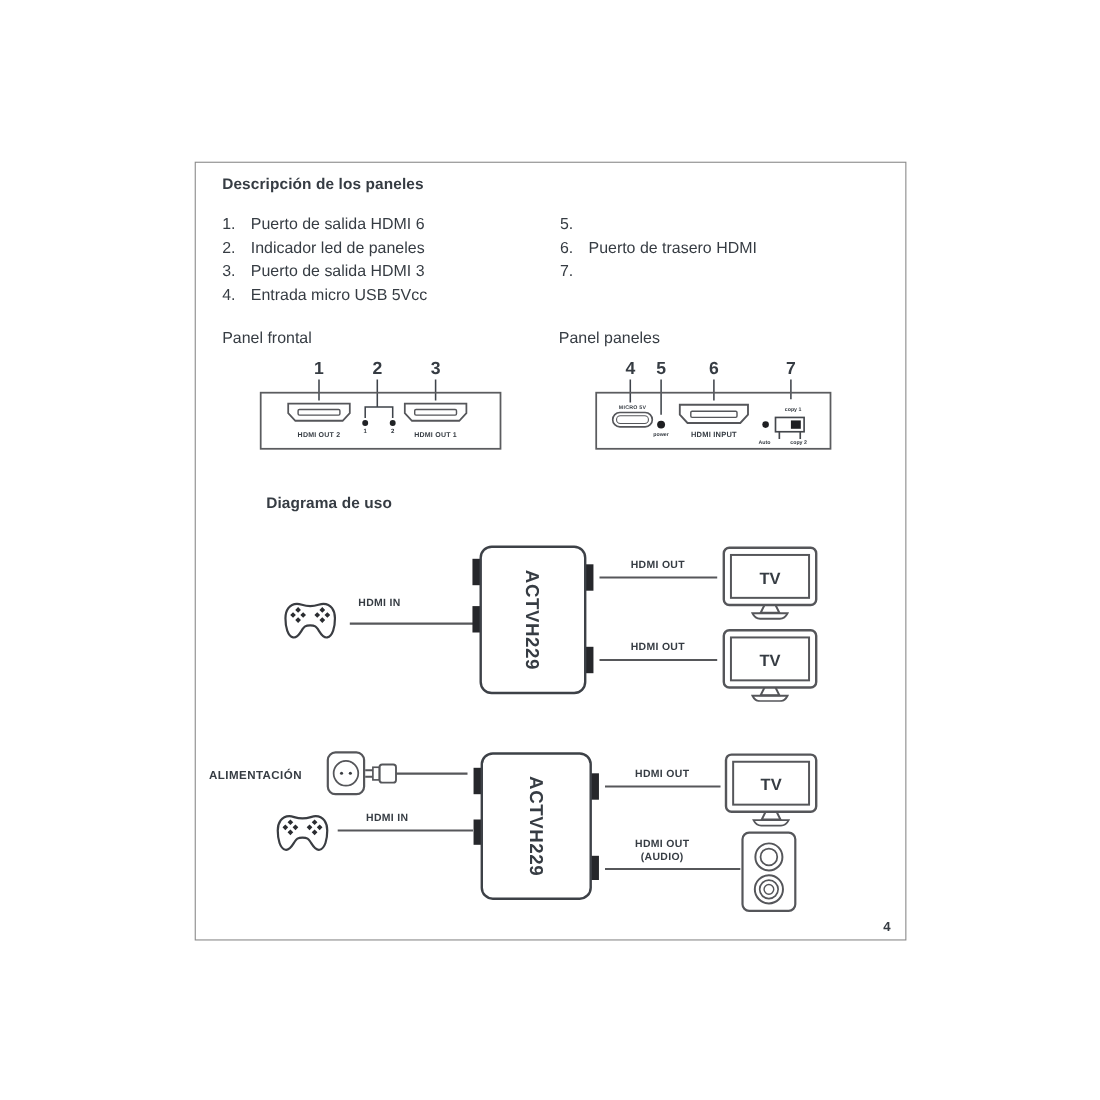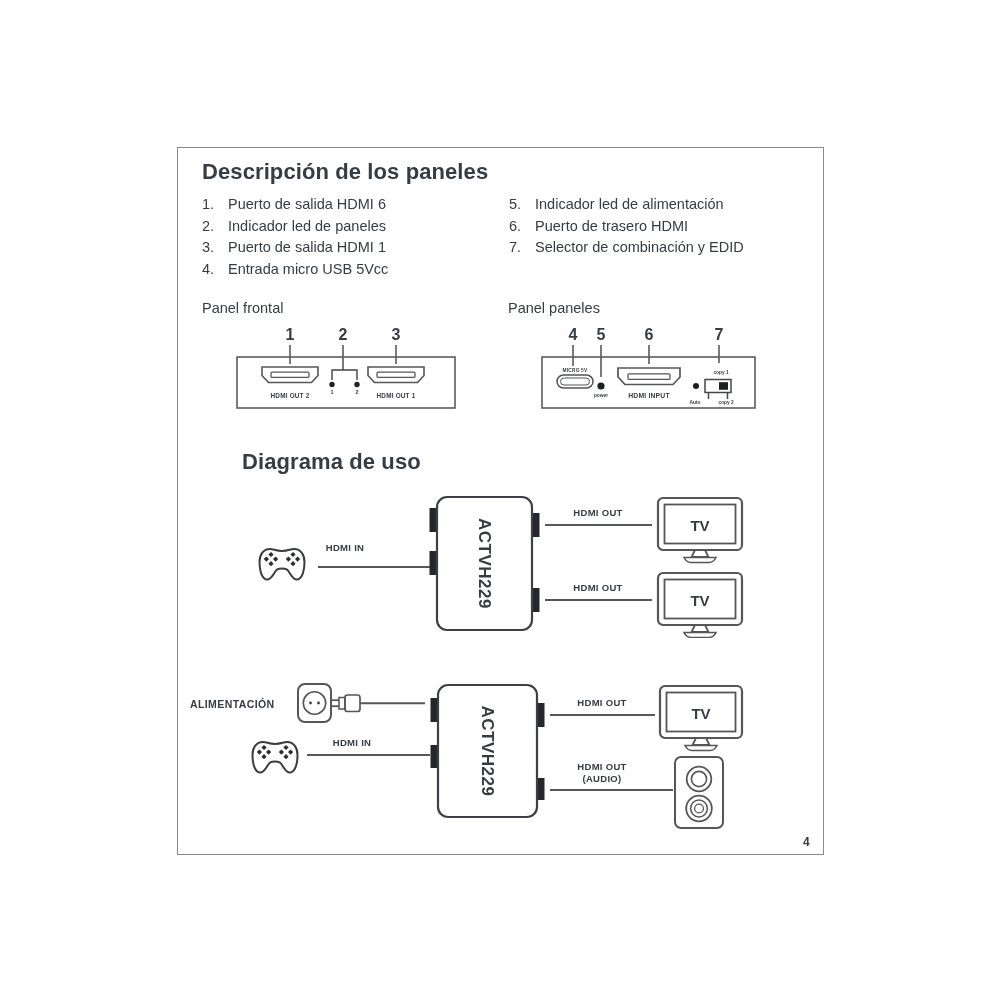--- a/index.html
+++ b/index.html
@@ -5,21 +5,21 @@
   html,body { margin:0; padding:0; background:#ffffff; }
   .canvas {
     position:relative; width:1000px; height:1000px; background:#ffffff;
     font-family:"Liberation Sans", sans-serif; color:#363c43; overflow:hidden;
   }
   .abs { position:absolute; }
   .frame {
     position:absolute; left:177px; top:147px; width:645px; height:706px;
     border:1px solid #8a8a8a;
   }
-  .h-lg { font-size:22px; font-weight:bold; letter-spacing:0.1px; color:#363c43; }
+  .h-lg { font-size:14px; font-weight:bold; letter-spacing:0.1px; color:#363c43; }
   .sub  { font-size:14.5px; font-weight:normal; color:#363c43; }
   .list-row { display:flex; font-size:14.5px; line-height:21.5px; color:#363c43; }
   .list-row .num { width:26px; flex:0 0 26px; }
   svg { position:absolute; font-family:"Liberation Sans", sans-serif; }
   svg text { fill:#363c43; }
   .pagenum { font-size:12px; font-weight:bold; color:#363c43; }
 </style>
 </head>
 <body>
 
@@ -33,40 +33,38 @@
     <div class="list-row">
       <span class="num">1.</span>
       <span class="txt">Puerto de salida HDMI 6</span>
     </div>
     <div class="list-row">
       <span class="num">2.</span>
       <span class="txt">Indicador led de paneles</span>
     </div>
     <div class="list-row">
       <span class="num">3.</span>
-      <span class="txt">Puerto de salida HDMI 1</span>
+      <span class="txt">Puerto de salida HDMI 3</span>
     </div>
     <div class="list-row">
       <span class="num">4.</span>
       <span class="txt">Entrada micro USB 5Vcc</span>
     </div>
   </div>
 
   <div class="abs" style="left:509px;top:194px;">
     <div class="list-row">
       <span class="num">5.</span>
-      <span class="txt">Indicador led de alimentación</span>
     </div>
     <div class="list-row">
       <span class="num">6.</span>
       <span class="txt">Puerto de trasero HDMI</span>
     </div>
     <div class="list-row">
       <span class="num">7.</span>
-      <span class="txt">Selector de combinación y EDID</span>
     </div>
   </div>
 
   <div class="abs sub" style="left:202px;top:300px;">Panel frontal</div>
   <div class="abs sub" style="left:508px;top:300px;">Panel paneles</div>
 
   <svg style="left:230px;top:322px;" width="230" height="95" viewBox="0 0 230 95">
     <g font-size="16" font-weight="bold" text-anchor="middle">
       <text x="60" y="18">1</text>
       <text x="113" y="18">2</text>

